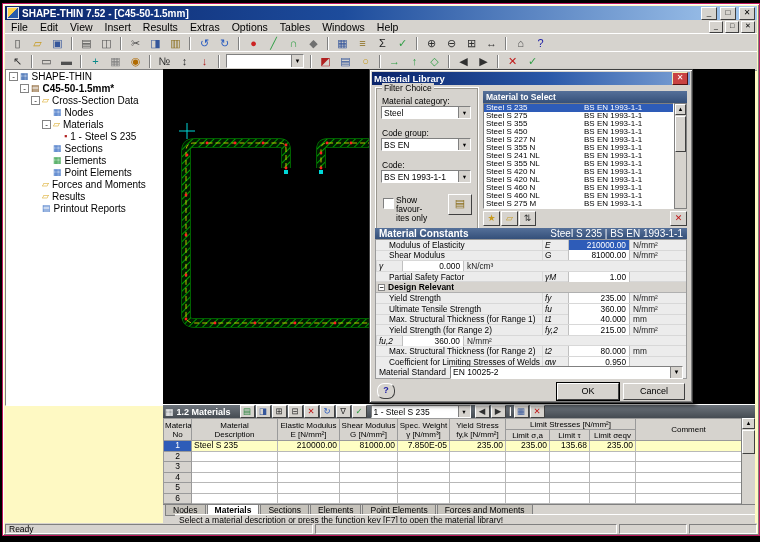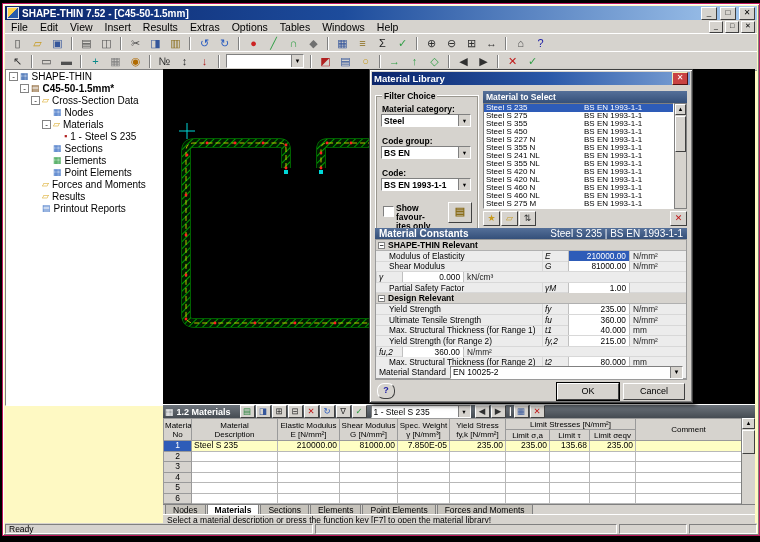--- a/index.html
+++ b/index.html
@@ -80,21 +80,21 @@
   .bp-vscroll{position:absolute;right:0;top:13px;width:13px;height:86px;background:#d6d3ce;
     border-left:1px solid #808080;font-size:6px;text-align:center;}
   .sc-arrow{height:9px;line-height:9px;background:#d6d3ce;border:1px solid;border-color:#fff #404040 #404040 #fff;}
   .sc-thumb{height:22px;background:#d6d3ce;border:1px solid;border-color:#fff #404040 #404040 #fff;margin-top:1px;}
 
   .bp-tabs{position:absolute;left:0;top:99px;right:0;height:10px;display:flex;align-items:flex-start;
     padding-left:2px;background:#d6d3ce;border-top:1px solid #808080;}
   .tab{padding:0 7px;height:10px;line-height:10px;font-size:8.5px;background:#c6c3bc;
     border:1px solid #808080;border-top:none;margin-right:1px;white-space:nowrap;}
   .tab.active{background:#fff;font-weight:bold;}
-  .bp-hint{position:absolute;left:0;top:109px;right:0;height:10px;background:#d6d3ce;font-size:8.5px;
+  .bp-hint{position:absolute;left:12px;top:109px;right:0;height:10px;background:#d6d3ce;font-size:8.5px;
     line-height:10px;padding-left:4px;border-top:1px solid #fff;white-space:nowrap;overflow:hidden;}
 
   
   .sb{position:absolute;left:2px;right:2px;top:519px;height:10px;display:flex;gap:2px;background:#d6d3ce;
     padding-top:1px;}
   .sb-panel{border:1px solid;border-color:#808080 #fff #fff #808080;font-size:8.5px;line-height:8px;
     padding:0 3px;height:8px;box-sizing:content-box;}
   .sb-main{width:300px;} .sb-mid{flex:1;} .sb-a{width:60px;} .sb-b{width:60px;}
 
   
@@ -102,22 +102,22 @@
     border:1px solid #404040;box-shadow:inset 1px 1px 0 #fff,inset -1px -1px 0 #808080,3px 3px 4px rgba(0,0,0,.55);
     font-size:9px;}
   .dlg-title{position:absolute;left:2px;top:2px;right:2px;height:13px;
     background:linear-gradient(90deg,#0a246a 0%,#2a58a8 55%,#7ba0d4 100%);
     display:flex;align-items:center;padding:0 2px;}
   .dlg-title-text{color:#fff;font-size:9.5px;font-weight:bold;flex:1;}
   .dlg-close{width:14px;height:11px;background:#c94242;border:1px solid;border-color:#eeb #511 #511 #eeb;
     color:#fff;font-size:8px;line-height:9px;text-align:center;}
   .dlg-body{position:absolute;left:3px;top:17px;right:3px;bottom:3px;}
 
-  .group-box{position:absolute;left:2px;top:8px;width:102px;height:148px;
-    border:1px solid #fff;outline:1px solid #9a978f;outline-offset:-2px;font-weight:bold;}
+  .group-box{position:absolute;left:2px;top:0;width:102px;height:148px;
+    border:1px solid #fff;outline:1px solid #9a978f;outline-offset:-2px;}
   .group-label{position:absolute;left:6px;top:-5px;background:#d6d3ce;padding:0 2px;font-size:8.5px;}
   .fld-label{position:absolute;left:6px;font-size:8.5px;white-space:nowrap;}
   .combo{position:absolute;left:5px;width:90px;height:13px;background:#fff;
     border:1px solid;border-color:#808080 #fff #fff #808080;display:flex;align-items:center;
     font-size:8.5px;padding-left:2px;box-sizing:border-box;}
   .combo .tbc-arrow{font-size:5.5px;height:100%;}
   .checkbox{position:absolute;left:7px;top:110px;width:9px;height:9px;background:#fff;
     border:1px solid;border-color:#808080 #fff #fff #808080;}
   .fav-label{position:absolute;left:20px;top:108px;width:50px;font-size:8.5px;line-height:9px;white-space:pre-line;}
   .fav-btn{position:absolute;right:6px;top:106px;width:22px;height:19px;background:#d6d3ce;
@@ -652,24 +652,20 @@
           <span class="bp-icons" id="listToolsR">
               <span class="tb-btn" style="color: rgb(192, 24, 24);">✕</span>
             </span>
         </div>
 
         <div class="const-header">
           <span class="ch-left">Material Constants</span>
           <span class="ch-right">Steel S 235  |  BS EN 1993-1-1</span>
         </div>
         <div class="const-table" id="constTable">
-            <div class="const-group">
-              <span class="cg-box">−</span>
-              <span class="cg-title">SHAPE-THIN Relevant</span>
-            </div>
             <div class="const-row">
               <span class="c-label">Modulus of Elasticity</span>
               <span class="c-sym">E</span>
               <span class="c-val sel">210000.00</span>
               <span class="c-unit">N/mm²</span>
             </div>
             <div class="const-row">
               <span class="c-label">Shear Modulus</span>
               <span class="c-sym">G</span>
               <span class="c-val">81000.00</span>

